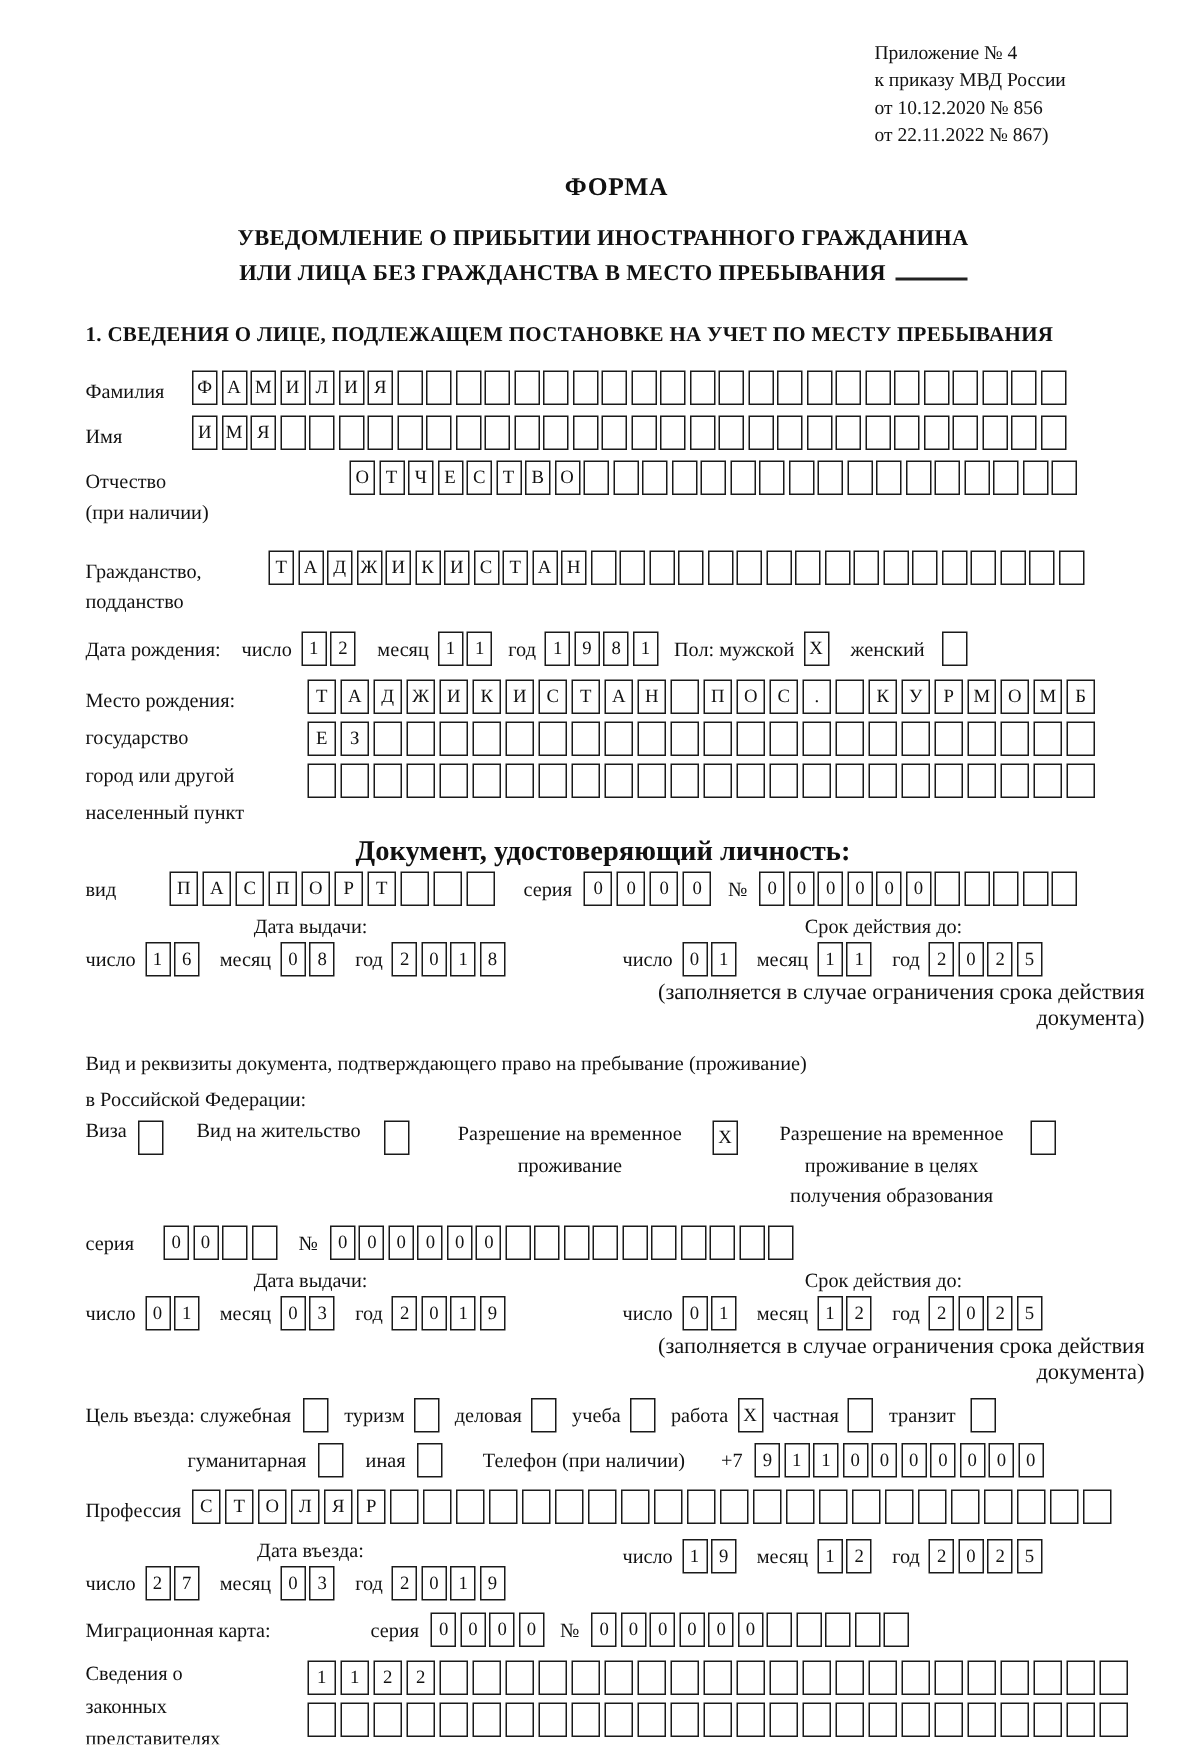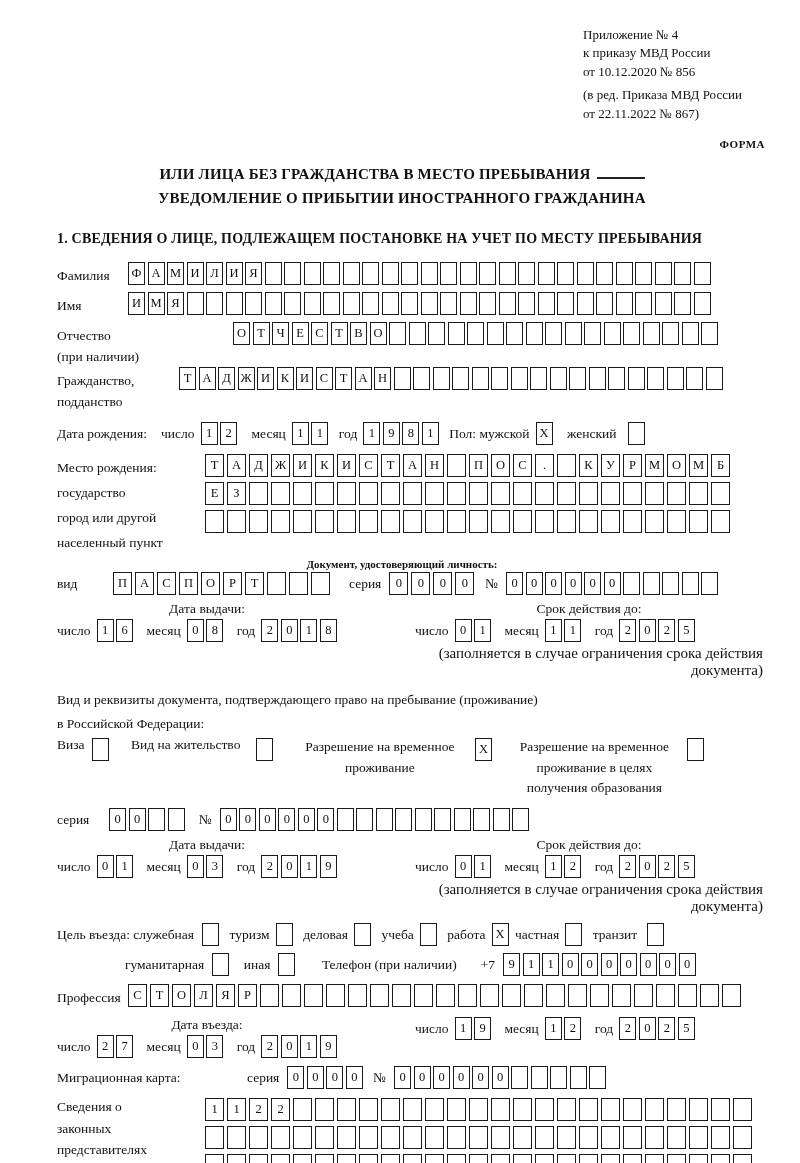--- a/index.html
+++ b/index.html
@@ -5,21 +5,21 @@
   html,body{margin:0;padding:0;background:#fff;}
   .page{
     position:relative; width:800px; height:1163px; box-sizing:border-box;
     padding:26px 0 16px 57px; overflow:hidden;
     font-family:"Liberation Serif","DejaVu Serif",serif;
     font-size:13.5px; color:#111; background:#fff;
   }
   
   .annex{margin-left:526px; line-height:1.42; font-size:13px;}
   .annex .rev{margin-top:5px;}
-  .forma{width:708px; text-align:right; font-weight:bold; font-size:11px; margin-top:15px; letter-spacing:.5px;}
+  .forma{width:708px; text-align:center; font-weight:bold; font-size:17px; margin-top:15px; letter-spacing:.5px;}
   .title{width:690px; text-align:center; font-weight:bold; font-size:15px; margin-top:13px; line-height:1.55; letter-spacing:.2px;}
   .blank-line{display:inline-block; width:48px; border-bottom:2px solid #222; height:.9em; margin-left:6px;}
   .sec{font-weight:bold; font-size:14px; margin-top:21px; white-space:nowrap; letter-spacing:.2px;}
 
   .row{display:flex; align-items:flex-start; margin-top:5px;}
   .lbl{flex:none; padding-top:4px; line-height:1.55;}
   .cells{display:inline-flex; flex:none; flex-wrap:nowrap;}
   .cell{
     flex:none; width:15px; height:21px; border:1.6px solid #1a1a1a; margin-right:2.5px;
     text-align:center; line-height:21px; font-size:12.5px; font-family:"Liberation Serif",serif;
@@ -32,44 +32,43 @@
 
   .dates-row{display:flex; margin-top:6px;}
   .dr-col{flex:none;}
   .dr-left{width:358px;}
   .dr-head{text-align:center; margin-bottom:2px;}
   .dr-line{display:flex; align-items:center;}
   .dgrp{display:inline-flex; align-items:center; margin-right:11px;}
   .dgrp .dlbl{margin-right:6px;}
   .dr-note{font-size:15px; text-align:right; margin-top:3px; width:348px;}
 
-  .doc-head{width:690px; text-align:center; font-weight:bold; margin-top:8px; font-size:11px;}
+  .doc-head{width:690px; text-align:center; font-weight:bold; margin-top:8px; font-size:19px;}
   .opt{display:inline-flex; align-items:flex-start;}
   .opt .cells{margin-left:7px; margin-top:1px;}
   .optlbl{text-align:center; line-height:1.5;}
   .para{line-height:1.75; margin-top:9px;}
 </style>
 </head>
 <body>
 
 <div class="page">
 
   <div class="annex">
     <div>Приложение № 4</div>
     <div>к приказу МВД России</div>
     <div>от 10.12.2020 № 856</div>
-    <div class="rev">(в ред. Приказа МВД России</div>
     <div>от 22.11.2022 № 867)</div>
   </div>
 
   <div class="forma">ФОРМА</div>
 
   <div class="title">
+    <div>УВЕДОМЛЕНИЕ О ПРИБЫТИИ ИНОСТРАННОГО ГРАЖДАНИНА</div>
     <div><span>ИЛИ ЛИЦА БЕЗ ГРАЖДАНСТВА В МЕСТО ПРЕБЫВАНИЯ</span><span class="blank-line"></span></div>
-    <div>УВЕДОМЛЕНИЕ О ПРИБЫТИИ ИНОСТРАННОГО ГРАЖДАНИНА</div>
   </div>
 
   <div class="sec">1. СВЕДЕНИЯ О ЛИЦЕ, ПОДЛЕЖАЩЕМ ПОСТАНОВКЕ НА УЧЕТ ПО МЕСТУ ПРЕБЫВАНИЯ</div>
 
   <div class="row" style="margin-top:15px">
     <div class="lbl" style="width:71px">Фамилия</div>
     <div class="cells">
         <span class="cell">Ф</span>
         <span class="cell">А</span>
         <span class="cell">М</span>
@@ -166,21 +165,21 @@
         <span class="cell"></span>
         <span class="cell"></span>
         <span class="cell"></span>
         <span class="cell"></span>
         <span class="cell"></span>
         <span class="cell"></span>
         <span class="cell"></span>
       </div>
   </div>
 
-  <div class="row" style="margin-top:0">
+  <div class="row" style="margin-top:14px">
     <div class="lbl" style="width:122px">
       <div>Гражданство,</div>
       <div>подданство</div>
     </div>
     <div class="cells">
         <span class="cell">Т</span>
         <span class="cell">А</span>
         <span class="cell">Д</span>
         <span class="cell">Ж</span>
         <span class="cell">И</span>

